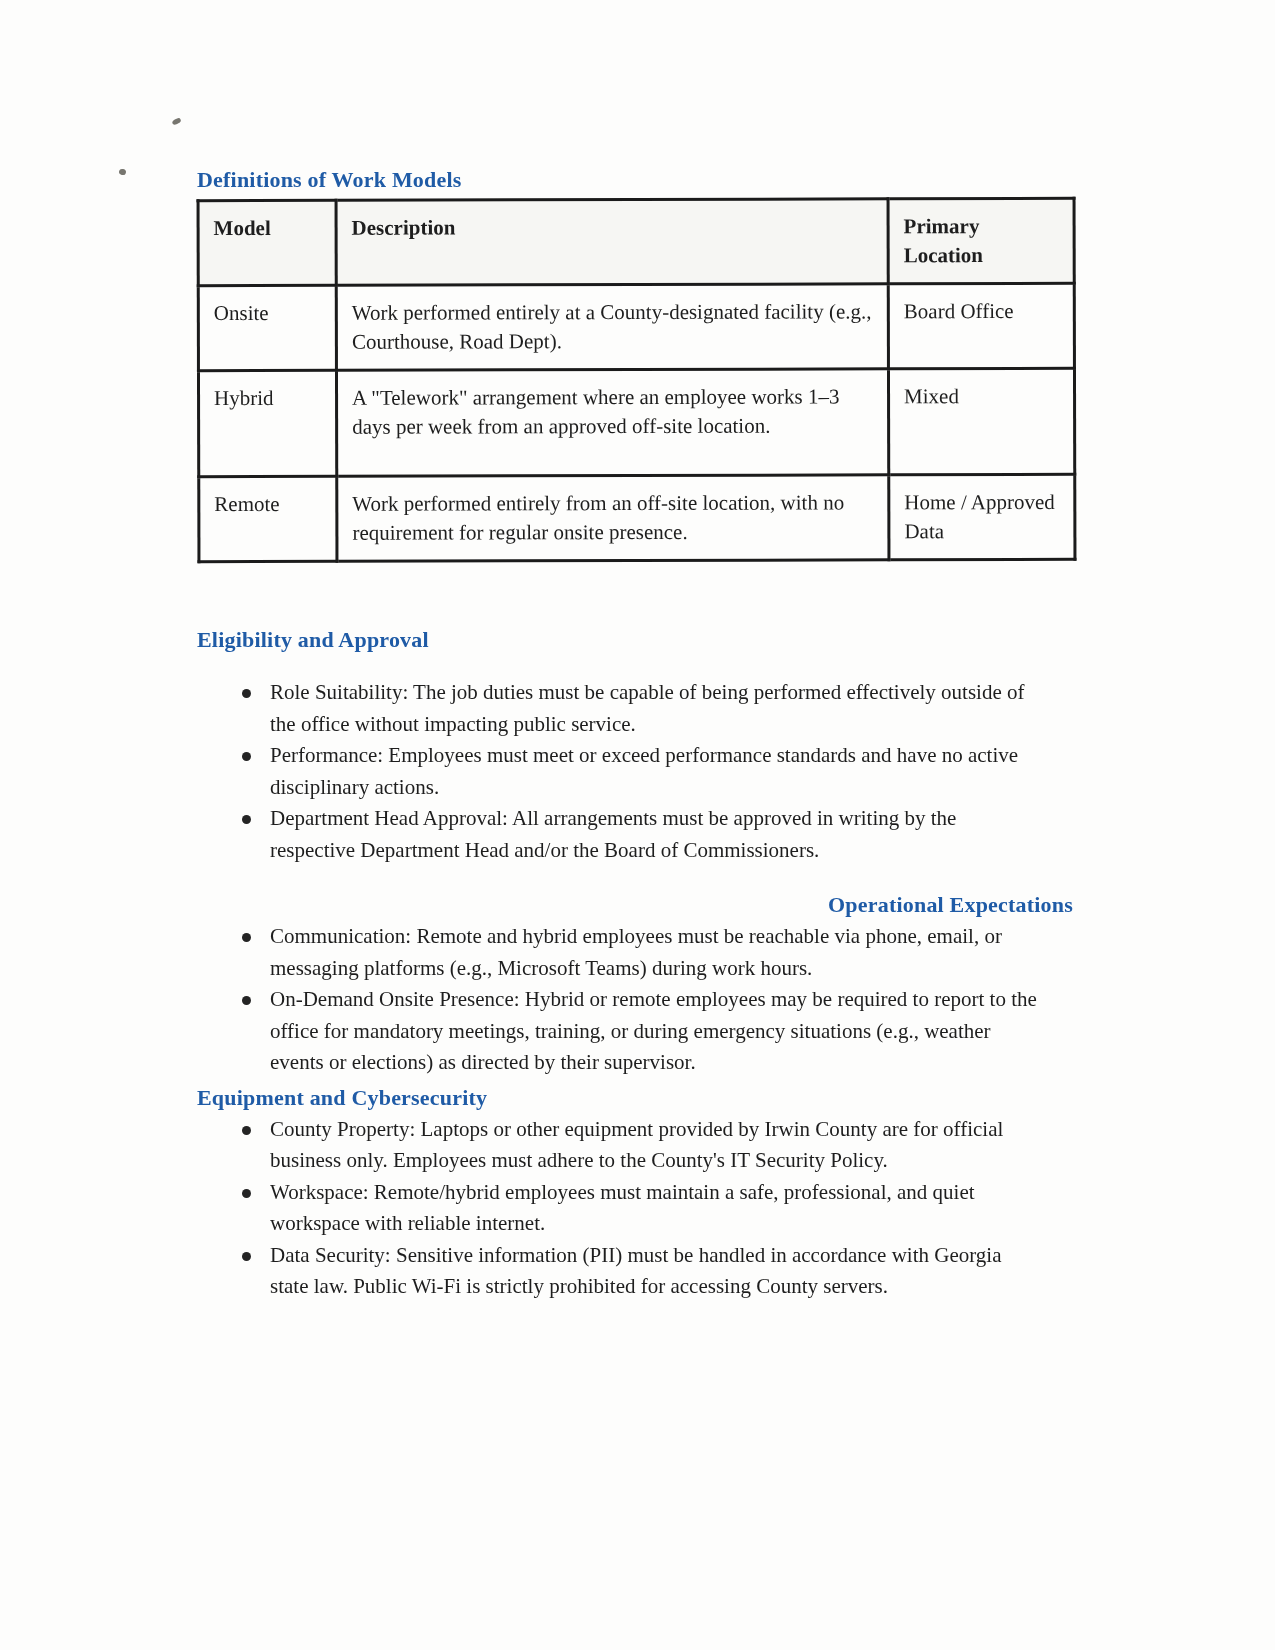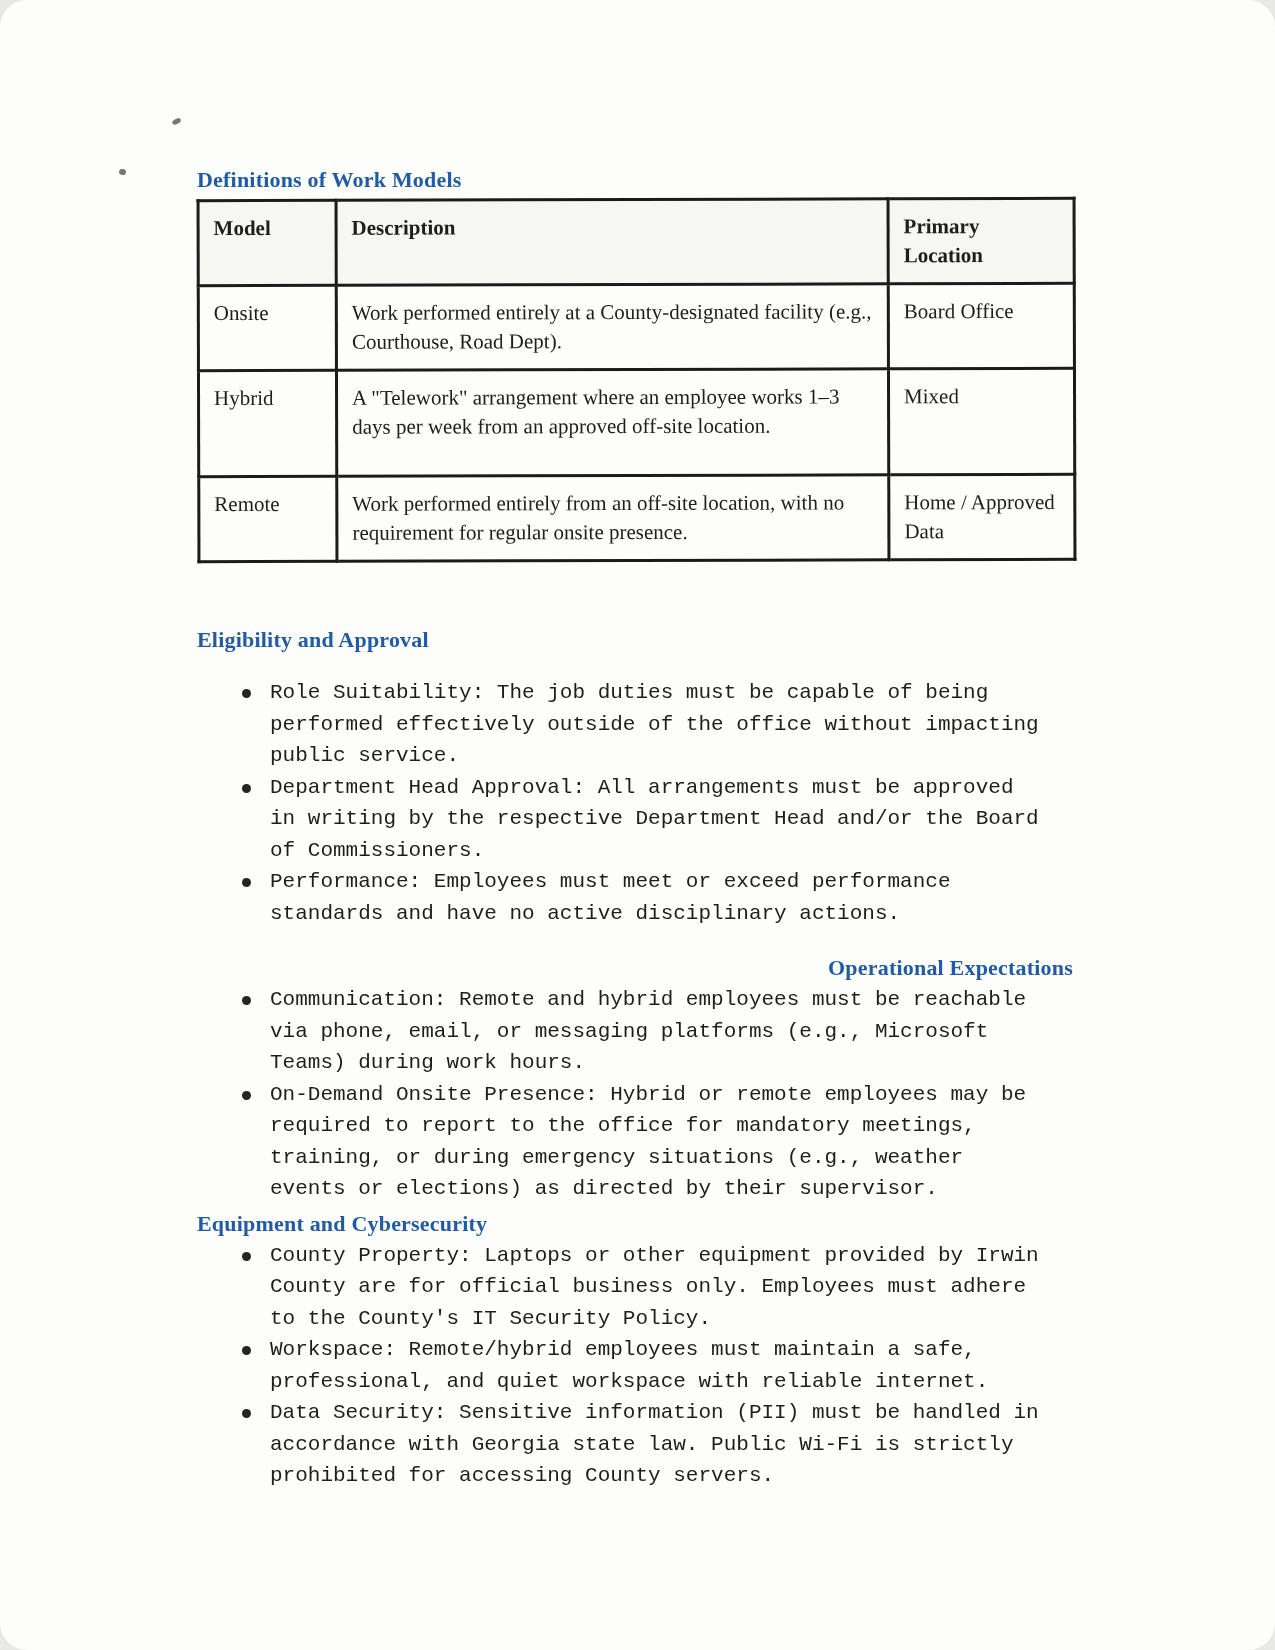--- a/index.html
+++ b/index.html
@@ -5,21 +5,20 @@
   html, body { margin: 0; padding: 0; background: #e8e8e6; }
   .page {
     position: relative;
     width: 1275px;
     height: 1650px;
     margin: 0 auto;
     background: #fdfdfc;
     font-family: "Liberation Serif", serif;
     color: #1e1e1e;
     overflow: hidden;
-    border-radius: 27px;
   }
   .speck { position: absolute; background: #77766f; }
   .speck-1 { left: 172px; top: 119px; width: 9px; height: 5px; border-radius: 60% 40% 50% 50%; transform: rotate(-25deg); }
   .speck-2 { left: 119px; top: 169px; width: 7px; height: 6px; border-radius: 50%; transform: rotate(15deg); }
 
   .content { position: absolute; left: 197px; top: 166px; width: 876px; }
 
   .sec-heading {
     margin: 0;
     font-size: 22px;
@@ -63,21 +62,20 @@
     width: 836px;
     font-size: 21px;
     line-height: 31px;
   }
 
   ul.bullet-list {
     list-style: none;
     margin: 2px 0 0 0;
     padding: 0 0 0 43px;
     width: 805px;
-    font-family: Liberation Mono, monospace;
   }
   ul.after-para { margin-top: 23px; }
   ul.bullet-list li {
     position: relative;
     padding-left: 30px;
     font-size: 21px;
     line-height: 31.5px;
   }
   ul.bullet-list li::before {
     content: "";
@@ -131,22 +129,22 @@
           <td>Work performed entirely from an off-site location, with no requirement for regular onsite presence.</td>
           <td>Home / Approved Data</td>
         </tr>
       </tbody>
     </table>
 
     <section>
       <h2 class="sec-heading mt-table-gap">Eligibility and Approval</h2>
       <ul class="bullet-list after-para">
         <li>Role Suitability: The job duties must be capable of being performed effectively outside of the office without impacting public service.</li>
+        <li>Performance: Employees must meet or exceed performance standards and have no active disciplinary actions.</li>
         <li>Department Head Approval: All arrangements must be approved in writing by the respective Department Head and/or the Board of Commissioners.</li>
-        <li>Performance: Employees must meet or exceed performance standards and have no active disciplinary actions.</li>
       </ul>
     </section>
 
     <section>
       <h2 class="sec-heading mt-sec3">Operational Expectations</h2>
       <ul class="bullet-list">
         <li>Communication: Remote and hybrid employees must be reachable via phone, email, or messaging platforms (e.g., Microsoft Teams) during work hours.</li>
         <li>On-Demand Onsite Presence: Hybrid or remote employees may be required to report to the office for mandatory meetings, training, or during emergency situations (e.g., weather events or elections) as directed by their supervisor.</li>
       </ul>
     </section>

